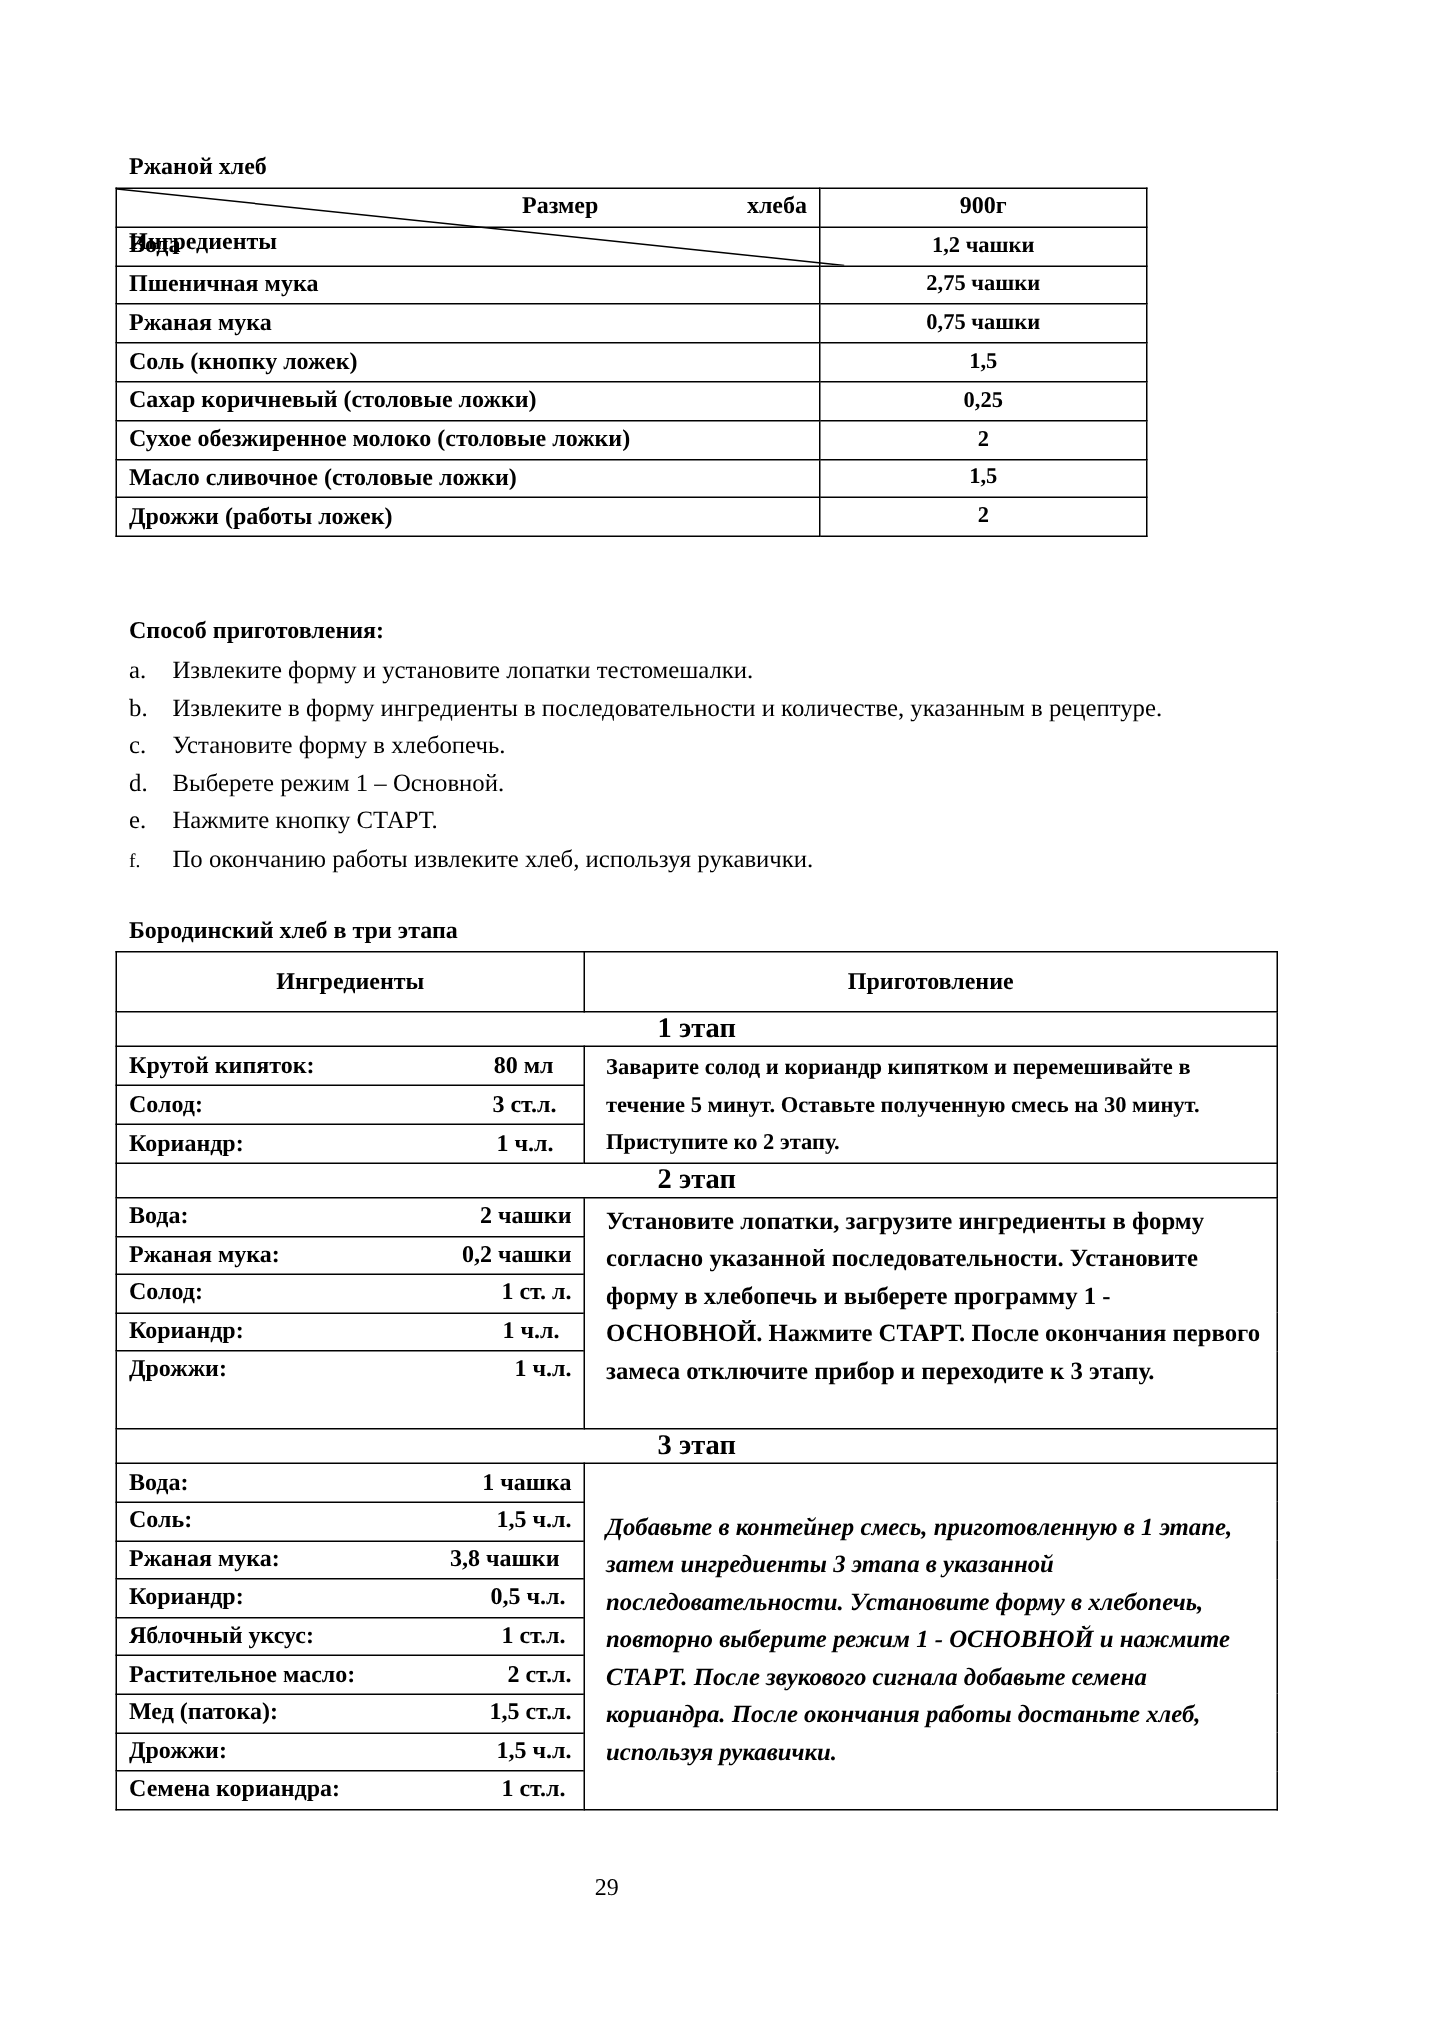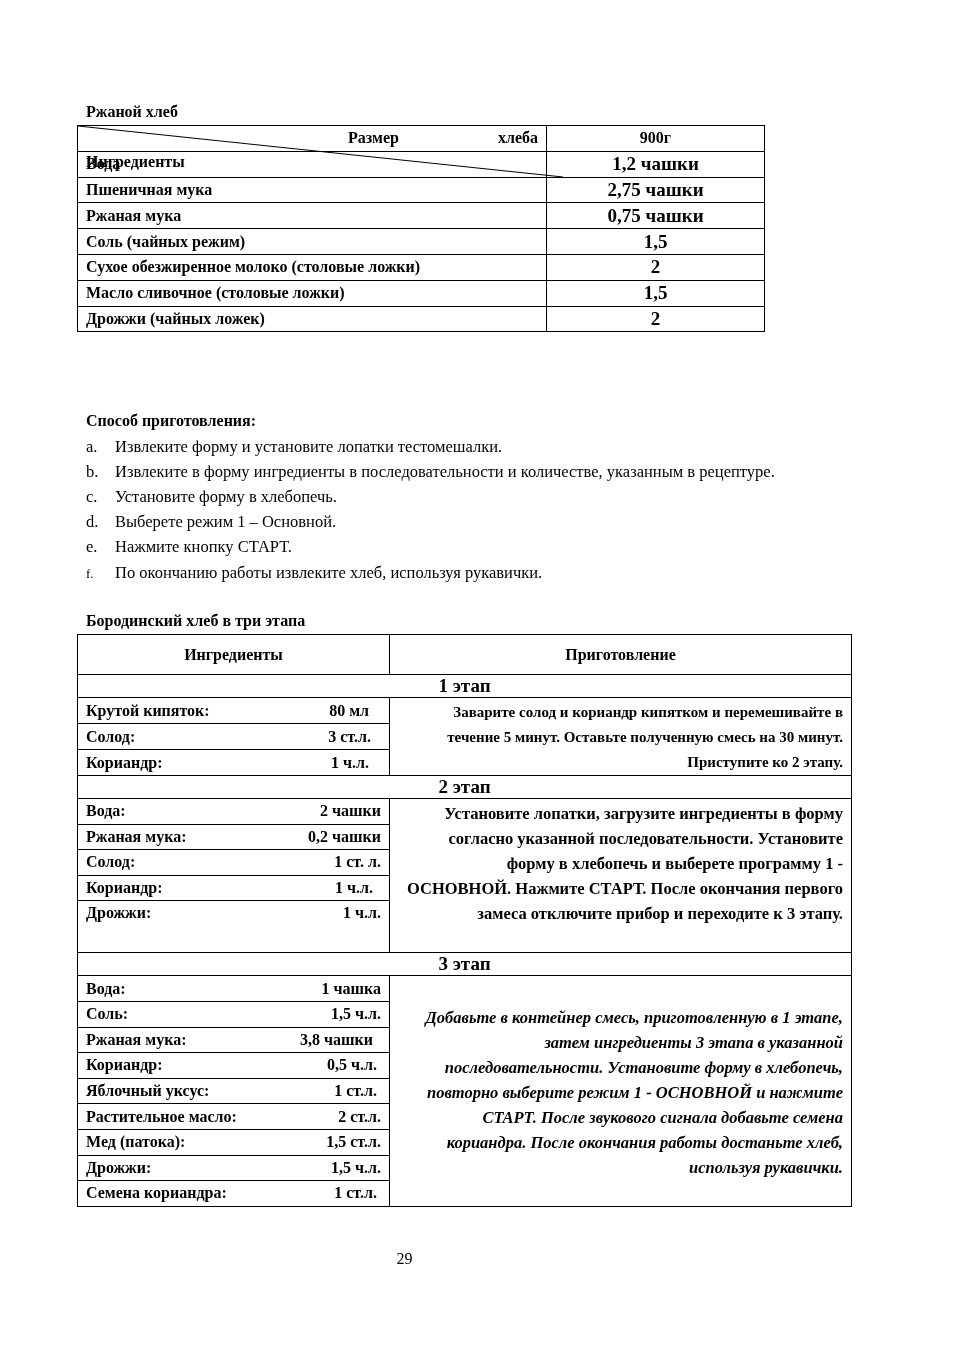--- a/index.html
+++ b/index.html
@@ -2,34 +2,34 @@
 <html><head>
 <meta charset="utf-8">
 <style>
   html, body { margin: 0; padding: 0; background: #ffffff; }
   body { width: 955px; height: 1350px; position: relative; font-family: "Liberation Serif", serif; color: #000; }
   .abs { position: absolute; }
   .title { font-weight: bold; font-size: 16px; }
   table { border-collapse: collapse; position: absolute; padding-left: 13px; }
   td { border: 1px solid #000; padding: 0 8px; font-size: 16px; font-weight: bold; vertical-align: middle; }
   .t1 td { height: 24.8px; }
-  .t1 td.v { text-align: center; font-size: 19px; }
+  .t1 td.v { text-align: center; font-size: 15px; }
   .diag { position: relative; height: 49px; padding: 0; }
   .diag svg { position: absolute; left: 0; top: 0; }
   .diag .size { position: absolute; left: 270px; top: 3px; }
   .diag .bread { position: absolute; right: 8px; top: 3px; }
   .diag .ingr { position: absolute; left: 8px; top: 27px; }
   .steps { font-size: 16.5px; }
   .step { position: absolute; left: 86px; }
   .step .lbl { display: inline-block; width: 29px; }
   .t2 td { height: 24.6px; }
   .t2 .hdr td { height: 39px; text-align: center; }
   .t2 .stage td { height: 22px; text-align: center; font-size: 19px; }
   .ingcell { display: flex; justify-content: space-between; }
-  .prep { vertical-align: top; padding: 2px 8px 0 14px; line-height: 25px; font-size: 16px; text-align: right; }
+  .prep { vertical-align: top; padding: 2px 8px 0 14px; line-height: 25px; font-size: 16px; }
   .prep1 { font-size: 15px; }
   .pagenum { position: absolute; left: 0; width: 809px; top: 1250px; text-align: center; font-size: 16px; }
 </style>
 </head>
 <body>
 
 <div class="abs title" style="left:86px; top:103px;">Ржаной хлеб</div>
 
 <table class="t1" style="left:77px; top:125px; width:688px;">
   <tbody>
@@ -50,33 +50,37 @@
       </tr>
   <tr>
         <td>Пшеничная мука</td>
         <td class="v">2,75 чашки</td>
       </tr>
   <tr>
         <td>Ржаная мука</td>
         <td class="v">0,75 чашки</td>
       </tr>
   <tr>
-        <td>Соль (чайных режим)</td>
+        <td>Соль (кнопку ложек)</td>
         <td class="v">1,5</td>
+      </tr>
+  <tr>
+        <td>Сахар коричневый (столовые ложки)</td>
+        <td class="v">0,25</td>
       </tr>
   <tr>
         <td>Сухое обезжиренное молоко (столовые ложки)</td>
         <td class="v">2</td>
       </tr>
   <tr>
         <td>Масло сливочное (столовые ложки)</td>
         <td class="v">1,5</td>
       </tr>
   <tr>
-        <td>Дрожжи (чайных ложек)</td>
+        <td>Дрожжи (работы ложек)</td>
         <td class="v">2</td>
       </tr>
 </tbody>
   </table>
 
 <div class="abs title" style="left:86px; top:412px;">Способ приготовления:</div>
 
 <div class="steps">
   <div class="step" style="top:437px;"><span class="lbl">a.</span><span>Извлеките форму и установите лопатки тестомешалки.</span></div>
   <div class="step" style="top:462px;"><span class="lbl">b.</span><span>Извлеките в форму ингредиенты в последовательности и количестве, указанным в рецептуре.</span></div>

